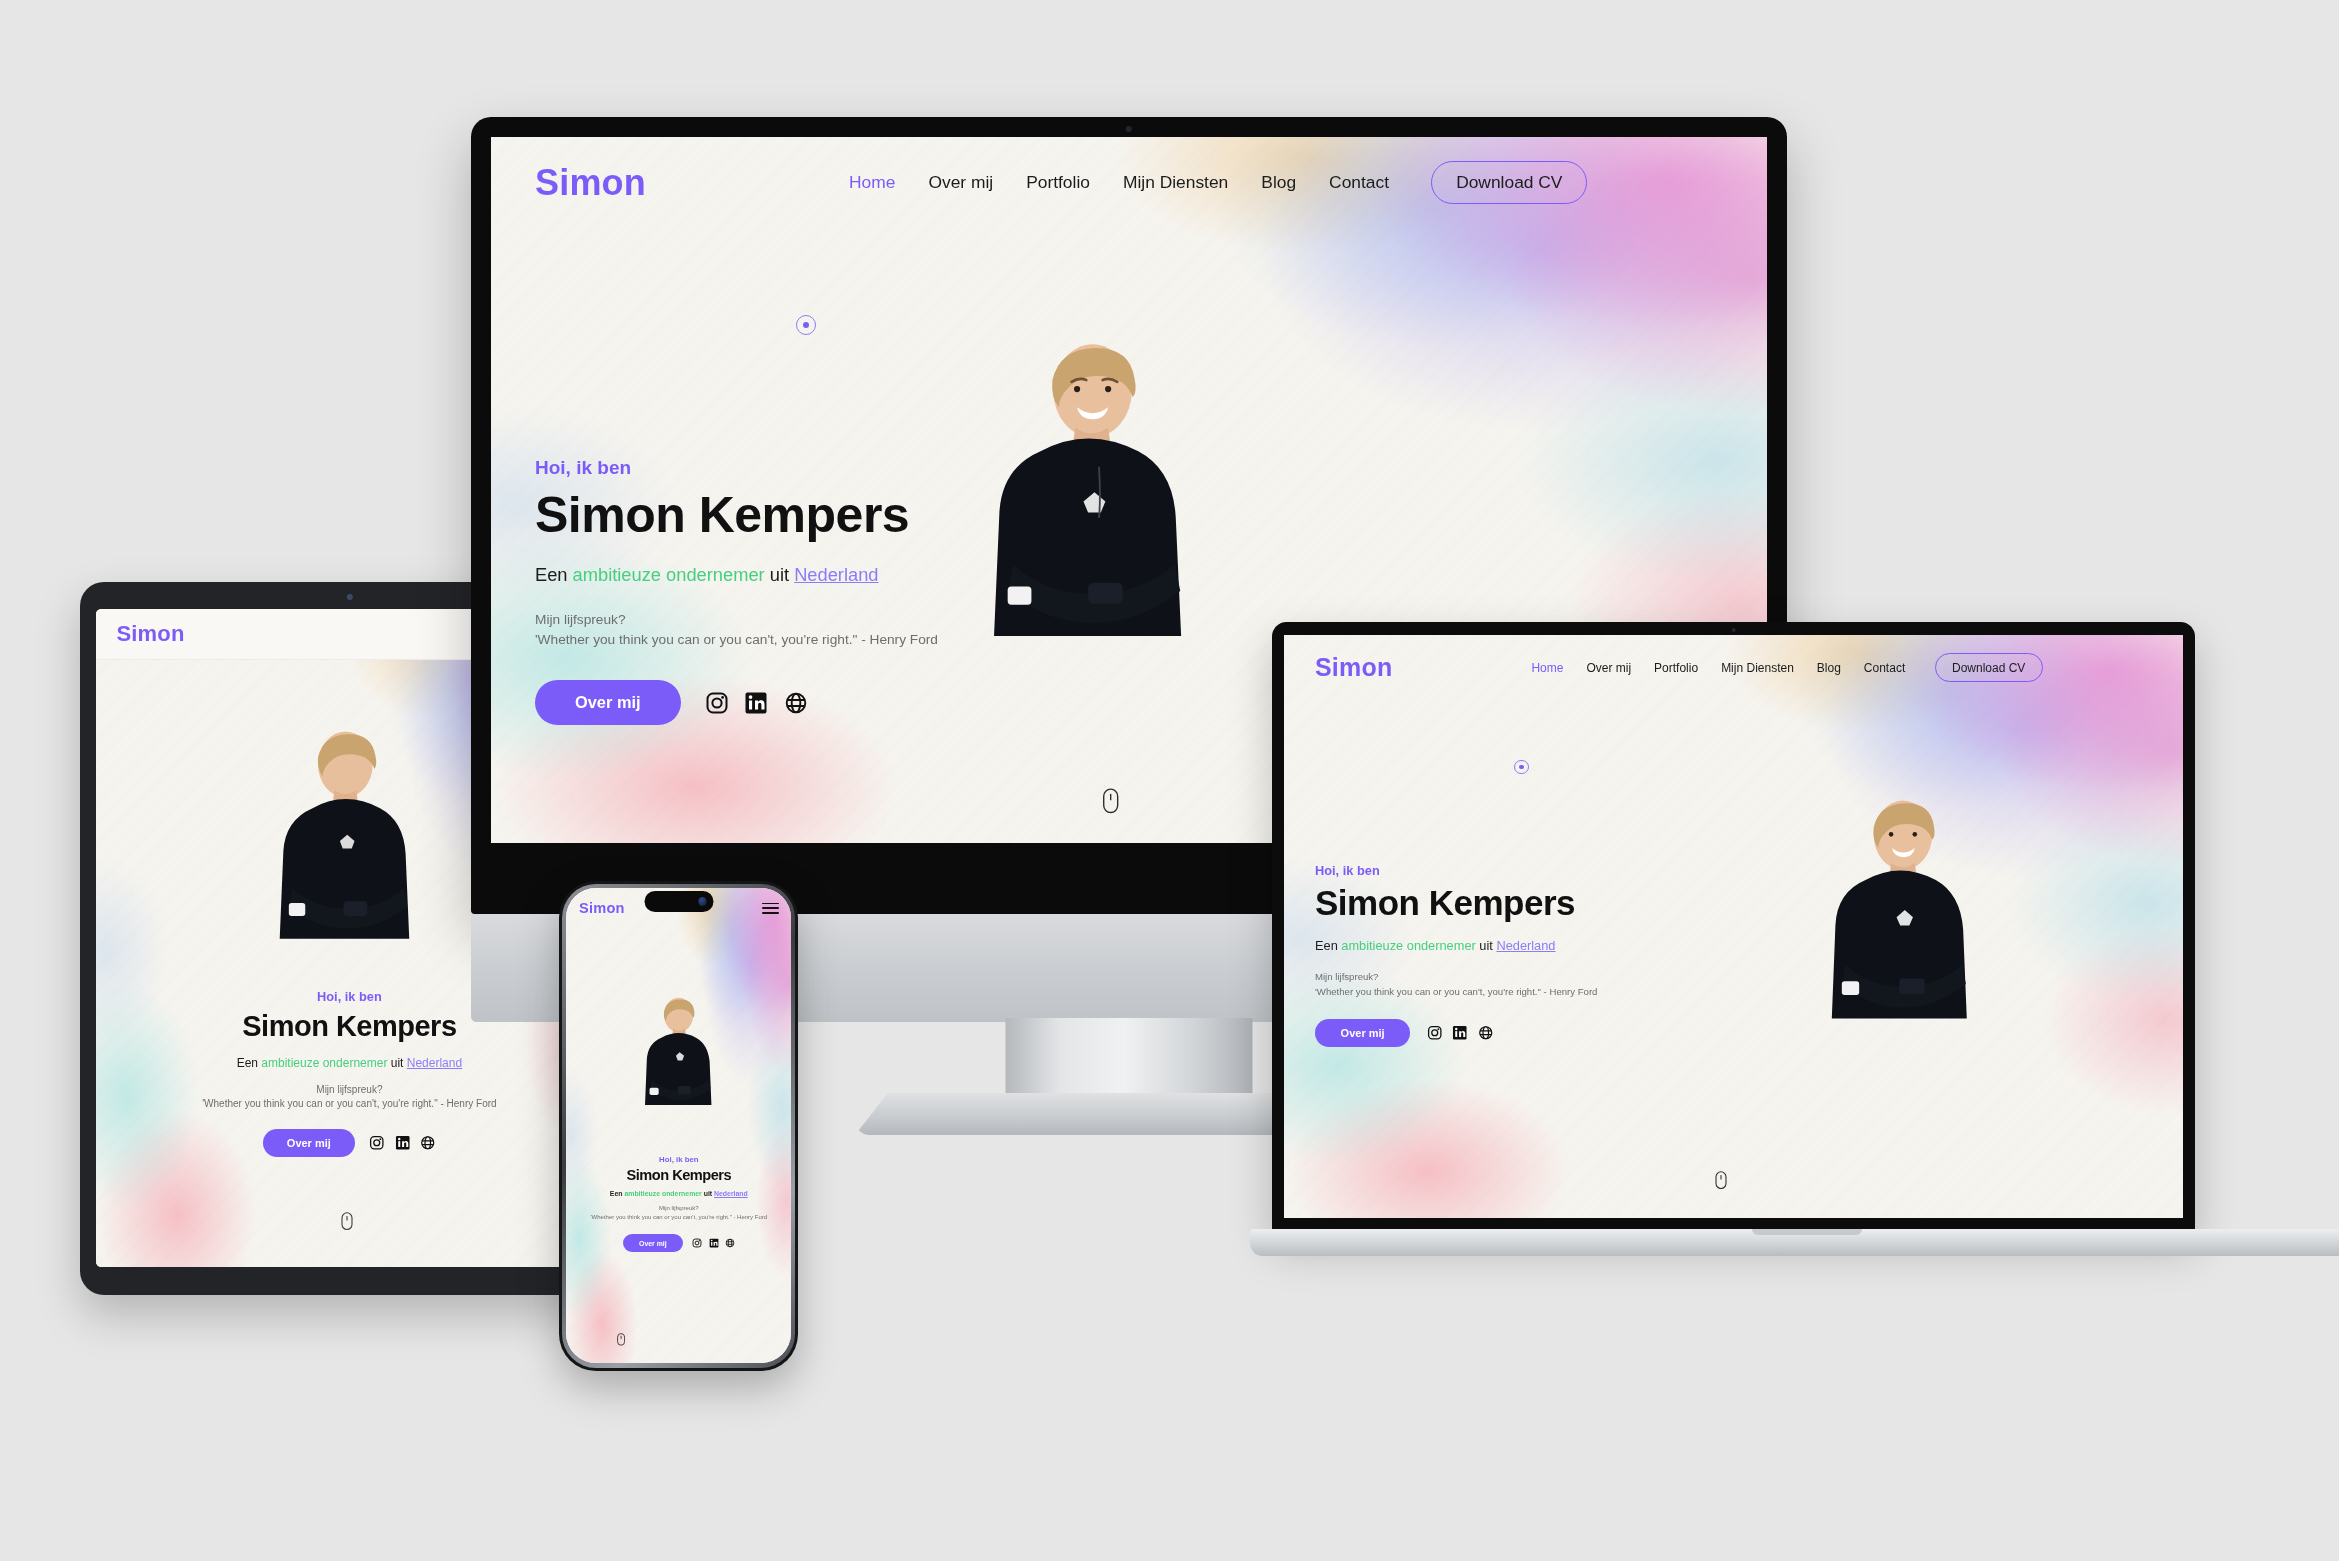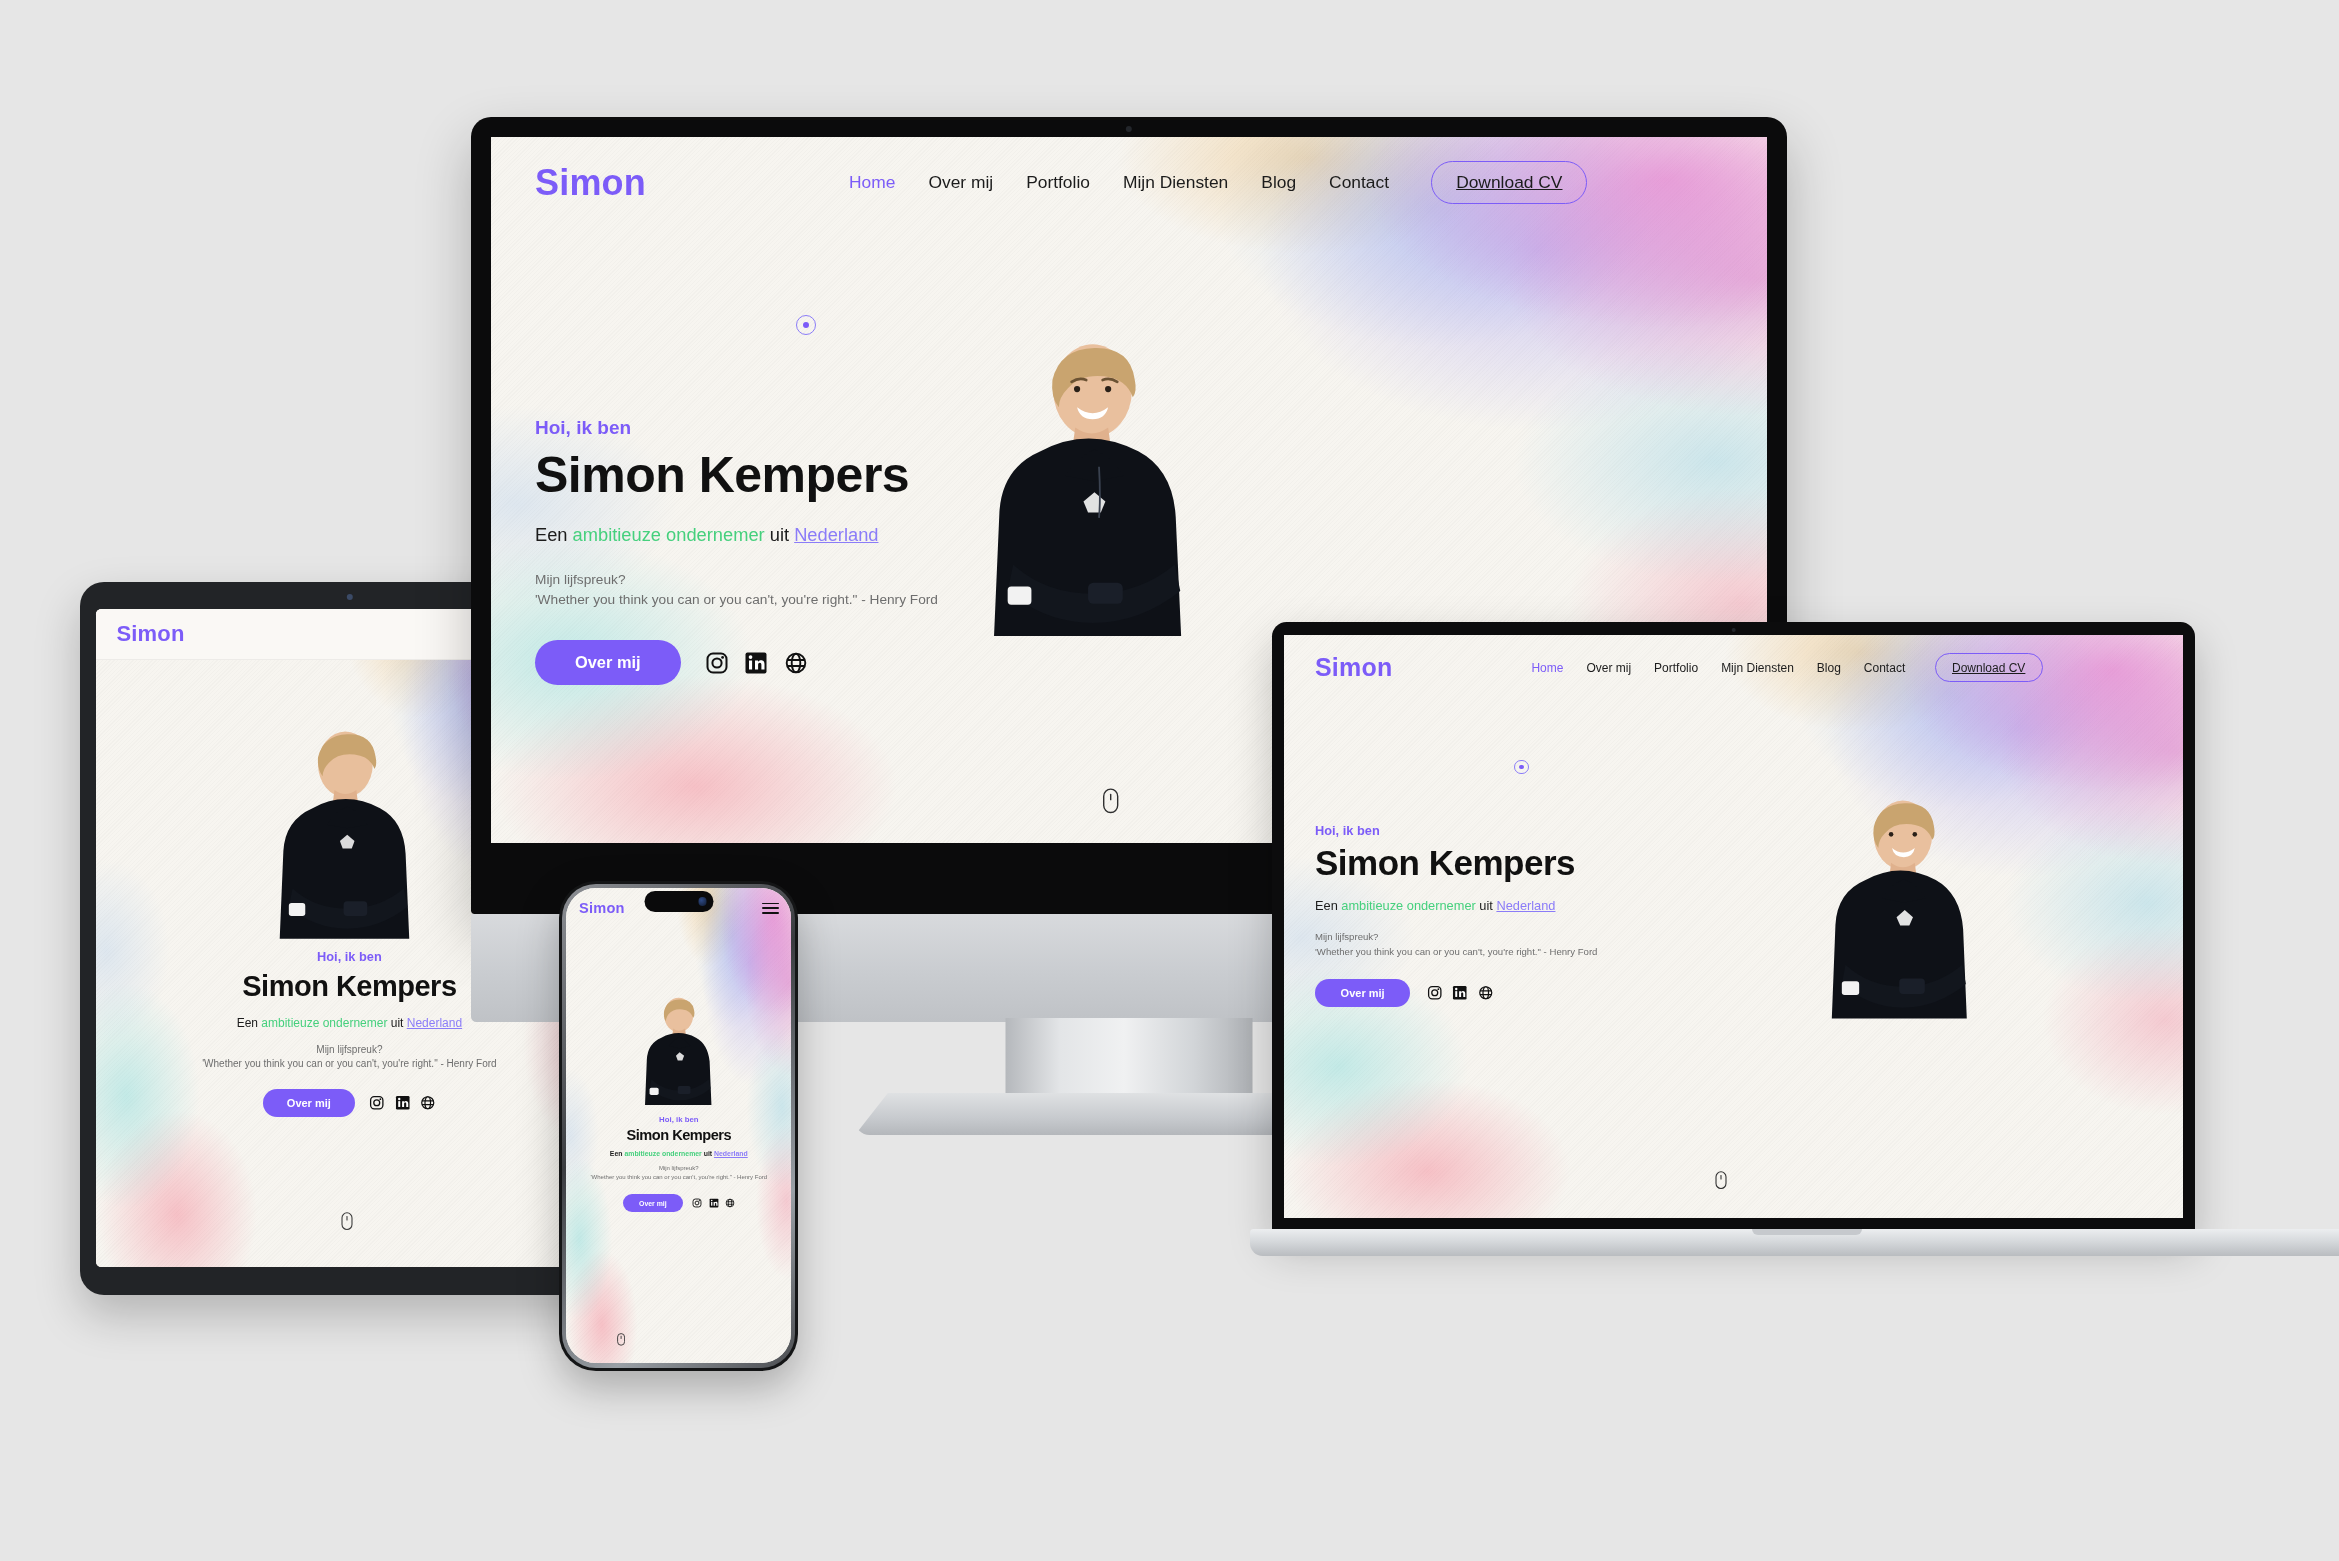--- a/index.html
+++ b/index.html
@@ -48,26 +48,25 @@
   .logo { color: #7c5cf8; font-weight: 700; letter-spacing: 0.2px; }
   .nav-links { display: flex; align-items: center; }
   .nav-link { color: #1c1c1c; white-space: nowrap; }
   .nav-link.active { color: #7c5cf8; }
   .cv-btn {
     border: 1.4px solid #7c5cf8;
     border-radius: 913px;
     color: #1c1c1c;
     white-space: nowrap;
     background: transparent;
-    text-decoration: underline;
   }
   .hamburger { display: flex; flex-direction: column; justify-content: space-between; }
   .hamburger span { display: block; background: #111; border-radius: 1.8px; }
 
-  .eyebrow { color: #7c5cf8; font-weight: 600; }
+  .eyebrow { color: #7c5cf8; font-weight: 600; margin-top: 40px; }
   .headline { color: #111; font-weight: 700; letter-spacing: -0.5px; }
   .subline { color: #1c1c1c; }
   .subline .green { color: #45d07d; }
   .subline .purple { color: #8b7cf8; text-decoration: underline; }
   .quote { color: #6e6e6e; }
 
   .cta-row { display: flex; align-items: center; }
   .cta-btn {
     background: #7c5cf8;
     color: #fff;

